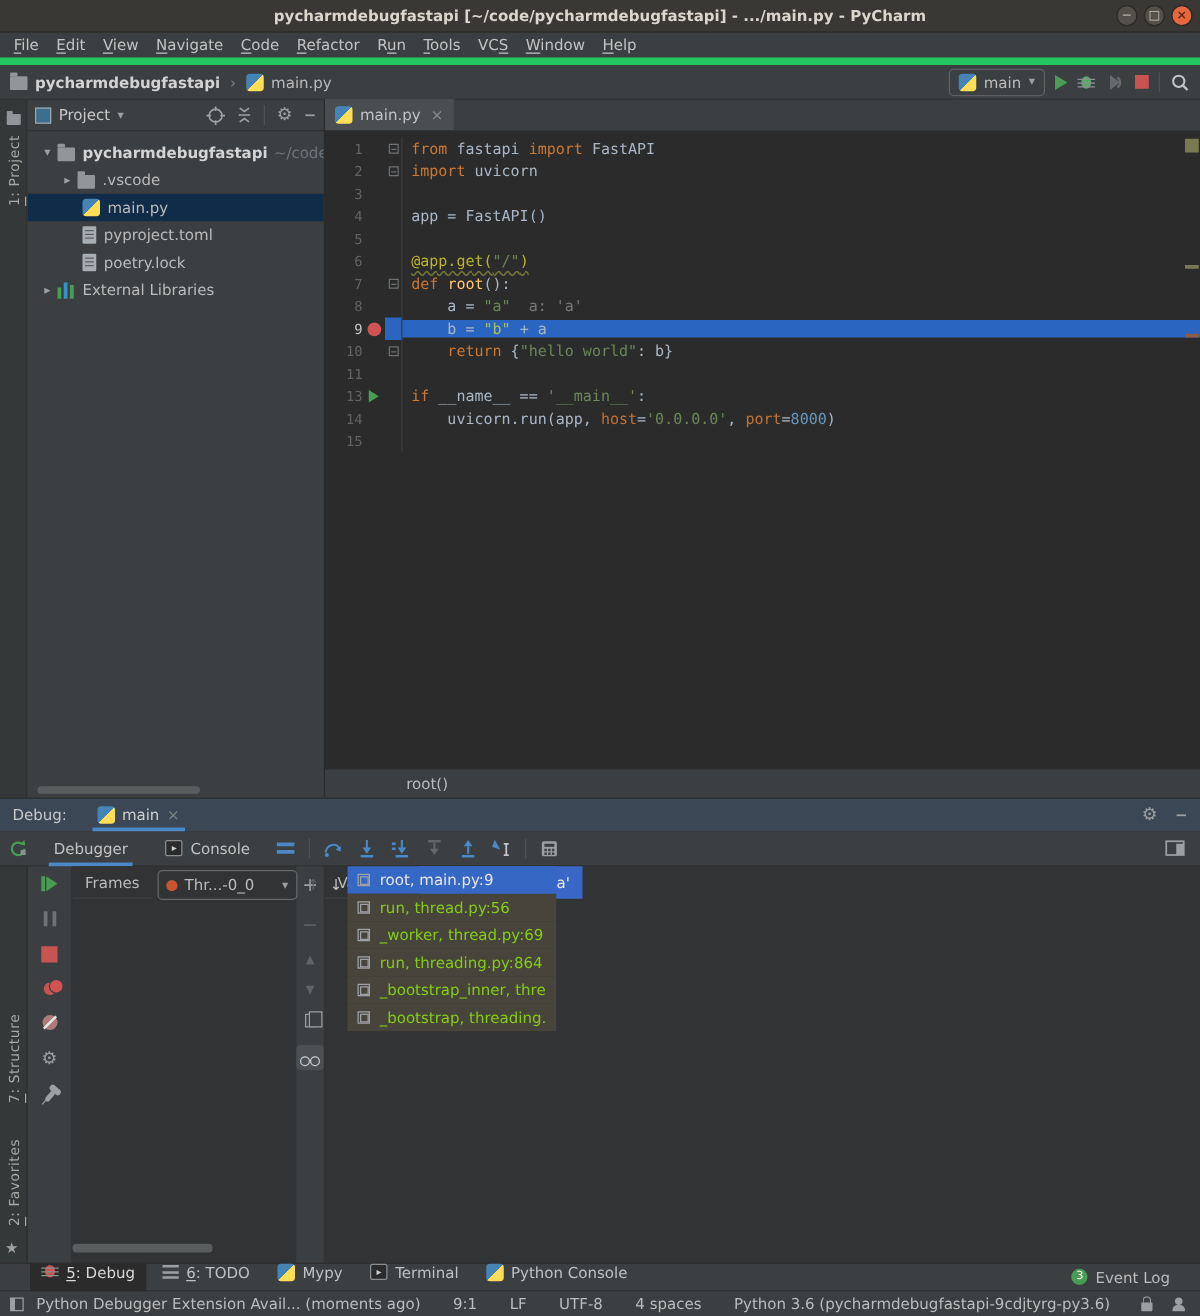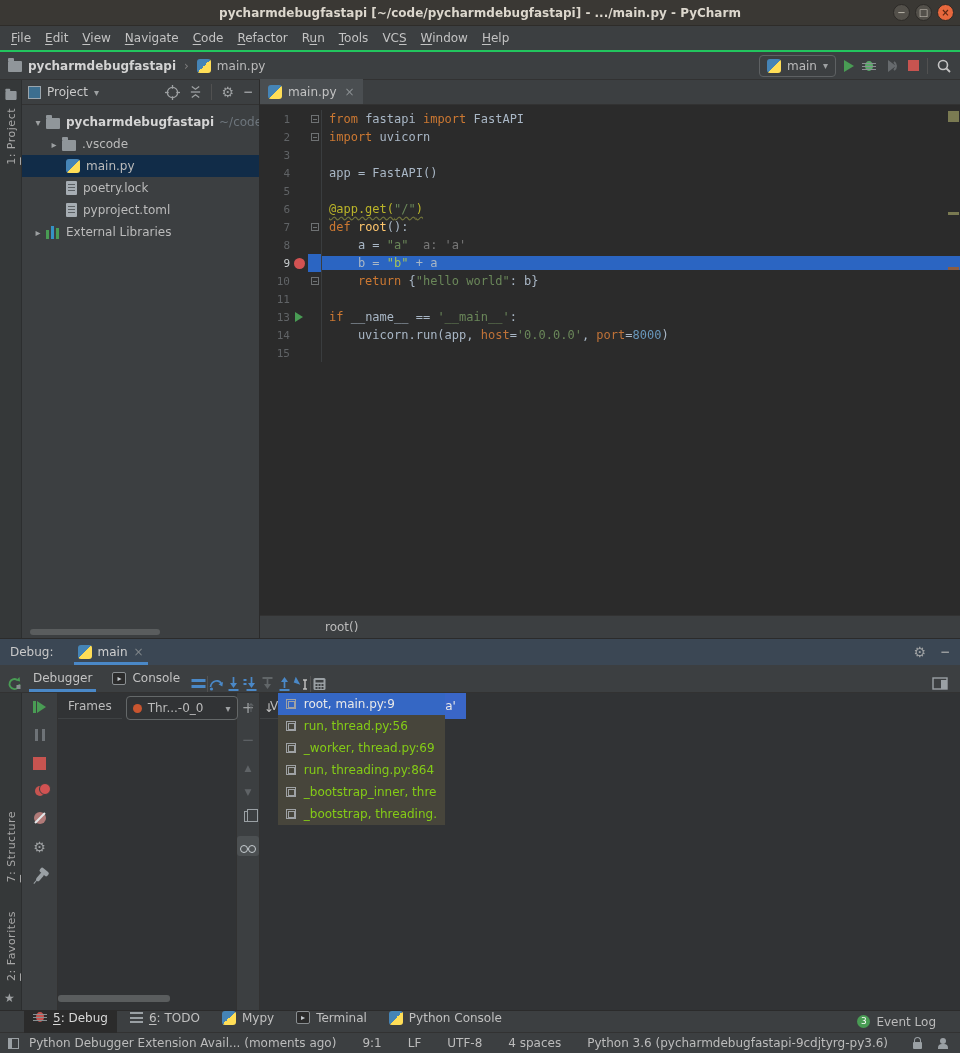--- a/index.html
+++ b/index.html
@@ -9,21 +9,21 @@
   .ic{display:inline-block;vertical-align:middle;flex:none}
 
   
   #titlebar{height:26px;background:#3a3834;display:flex;align-items:center;position:relative;border-bottom:1px solid #2e2c29}
   #titlebar .title{position:absolute;left:0;right:0;text-align:center;font-weight:bold;color:#dcd7cd;font-size:12px}
   .winbtns{position:absolute;right:6px;top:4px;display:flex;gap:5px}
   .wbtn{width:17px;height:17px;border-radius:50%;background:#53504a;border:1px solid #2c2a27;color:#c9c4ba;font-size:10px;line-height:15px;text-align:center}
   .wbtn.close{background:#e8683d;color:#5e2813;font-weight:bold}
 
   
-  #menubar{height:26px;background:#3c3f41;display:flex;align-items:center;padding-left:4px;border-bottom:2px solid #22c55e}
+  #menubar{height:26px;background:#3c3f41;display:flex;align-items:center;padding-left:4px;border-bottom:6px solid #22c55e}
   .menu-item{padding:3px 7px;color:#c3c3c3}
 
   
   #toolbar{height:28px;background:#3c3f41;display:flex;align-items:center;padding:0 8px;border-bottom:1px solid #323232}
   .crumb{display:flex;align-items:center;gap:6px}
   .crumb .sep{color:#7f7f7f;margin:0 2px}
   .crumb .root{font-weight:bold;color:#d3d3d3}
   #toolbar .right{margin-left:auto;display:flex;align-items:center;gap:8px}
   .runconfig{display:flex;align-items:center;gap:6px;border:1px solid #5e6163;border-radius:4px;height:22px;padding:0 7px;background:#3c3f41}
   .tri-right{width:0;height:0;border-left:10px solid #499c54;border-top:6px solid transparent;border-bottom:6px solid transparent}
@@ -113,21 +113,21 @@
   .smark.d1{top:107px;width:11px;height:3px;background:#7a7a52}
   .smark.d2{top:162px;width:11px;height:3px;background:#8c5d43}
   #ebreadcrumb{height:23px;background:#3c3f41;border-top:1px solid #323232;display:flex;align-items:center;padding-left:65px;color:#bbbbbb}
 
   
   #debug{height:372px;display:flex;flex-direction:column;border-top:1px solid #2b2b2b}
   #dbg-head{height:26px;background:#3b4754;display:flex;align-items:center;padding:0 10px;gap:20px}
   .dbg-tab{display:flex;align-items:center;gap:6px;height:26px;position:relative;padding:0 4px}
   .dbg-tab .ul{position:absolute;left:0;right:0;bottom:0;height:3px;background:#4a88c7}
   #dbg-head .right{margin-left:auto;display:flex;gap:14px;align-items:center;color:#9da0a2}
-  #dbg-toolbar{height:28px;background:#3c3f41;border-bottom:1px solid #323232;display:flex;align-items:flex-end;padding:0 6px}
+  #dbg-toolbar{height:28px;background:#3c3f41;border-bottom:1px solid #323232;display:flex;align-items:center;gap:10px;padding:0 6px}
   .dtab{height:28px;display:flex;align-items:center;gap:6px;padding:0 10px;position:relative;color:#c3c3c3}
   .dtab.active::after{content:"";position:absolute;left:6px;right:6px;bottom:0;height:3px;background:#4a88c7}
   .sicon{width:17px;height:16px}
   #dbg-toolbar .right{margin-left:auto;display:flex;align-items:center;padding-right:6px}
   #dbg-body{flex:1;display:flex;min-width:0}
   #dbg-actions{width:36px;background:#3c3f41;border-right:1px solid #323232;display:flex;flex-direction:column;align-items:center;padding-top:8px;gap:16px;flex:none}
   .pausebars{width:10px;height:12px;border-left:3px solid #6e7377;border-right:3px solid #6e7377}
   .bp2{width:10px;height:10px;border-radius:50%;background:#c75450;position:relative}
   .bp2::after{content:"";position:absolute;left:4px;top:-3px;width:10px;height:10px;border-radius:50%;background:#d25252;border:1px solid #3c3f41}
   .bpmute{width:12px;height:12px;border-radius:50%;background:#b07a78;position:relative}
@@ -266,26 +266,26 @@
           <span class="tlabel">.vscode</span>
         </div>
         <div class="tree-row sel" style="padding-left: 28px;">
           <span class="chev"></span>
           <span class="ic ic-python"></span>
           <span class="tlabel">main.py</span>
         </div>
         <div class="tree-row" style="padding-left: 28px;">
           <span class="chev"></span>
           <span class="ic ic-file"></span>
-          <span class="tlabel">poetry.lock</span>
+          <span class="tlabel">pyproject.toml</span>
         </div>
         <div class="tree-row" style="padding-left: 28px;">
           <span class="chev"></span>
           <span class="ic ic-file"></span>
-          <span class="tlabel">pyproject.toml</span>
+          <span class="tlabel">poetry.lock</span>
         </div>
         <div class="tree-row" style="padding-left: 8px;">
           <span class="chev">▸</span>
           <span class="ic ic-extlib">
             <i></i>
             <i></i>
             <i></i>
           </span>
           <span class="tlabel">External Libraries</span>
         </div>

